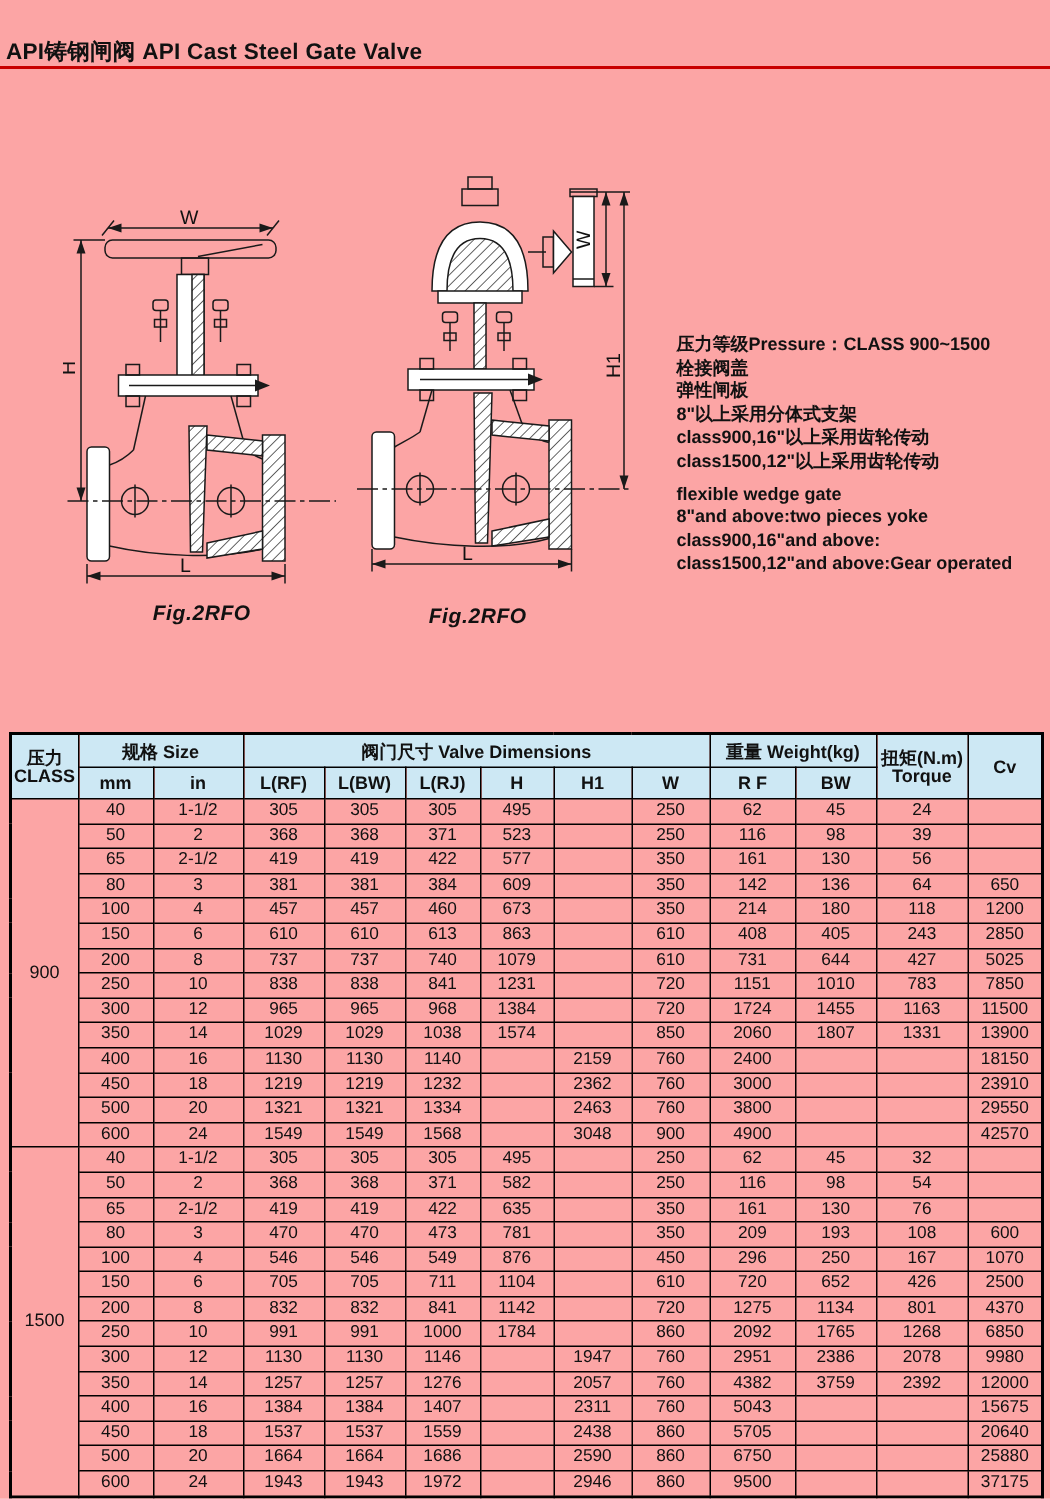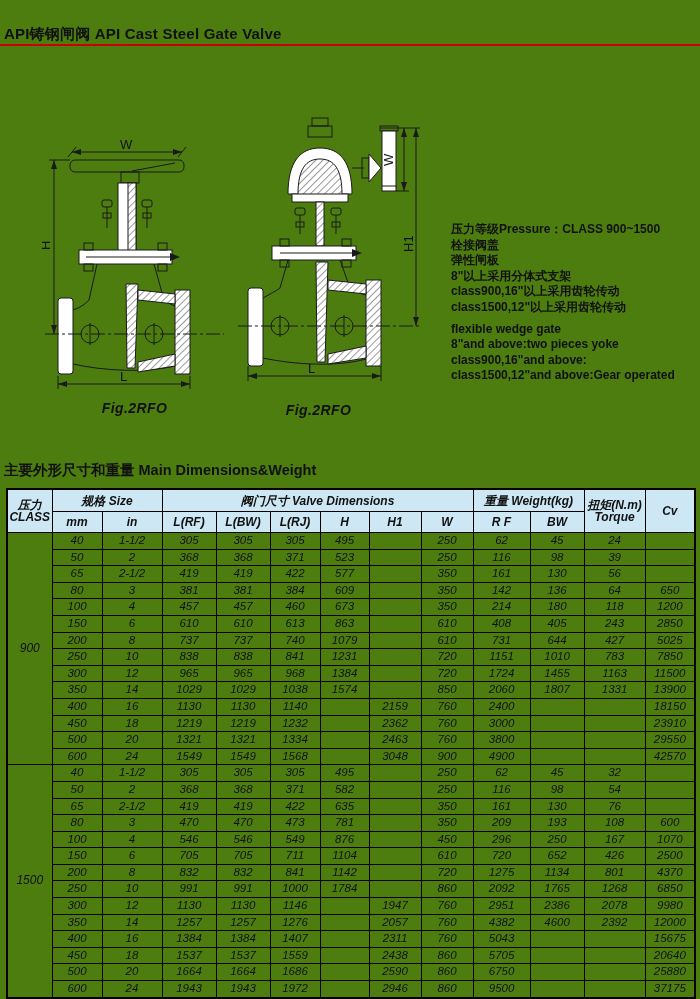--- a/index.html
+++ b/index.html
@@ -1,28 +1,28 @@
 <!DOCTYPE html>
 <html><head>
 <meta charset="utf-8">
 <style>
   html,body{margin:0;padding:0;}
-  .page{position:relative;width:700px;height:999px;background:#4d7c0f;overflow:hidden;
+  .page{position:relative;width:700px;height:999px;background:#fca5a5;overflow:hidden;
         font-family:"Liberation Sans","DejaVu Sans",sans-serif;color:#111;}
   .doc-header{position:absolute;left:4px;top:25px;font-size:15px;font-weight:bold;letter-spacing:0.2px;}
   .header-rule{position:absolute;left:0;top:44px;width:700px;height:2px;background:#c80000;}
   .fig{position:absolute;}
   .fig-caption{position:absolute;font-size:14px;font-weight:bold;text-align:center;letter-spacing:0.4px;font-style:italic;}
   .pressure{position:absolute;left:450px;top:221px;width:248px;}
   .pressure-heading{margin:0 0 9px 0;font-size:13.5px;font-weight:bold;white-space:nowrap;}
   .pressure p{margin:1px;font-size:12px;font-weight:bold;line-height:14.6px;white-space:nowrap;}
   .pressure .en-block{margin-top:7px;}
   .table-title{position:absolute;left:4px;top:461px;font-size:14.5px;font-weight:bold;}
   table.dims{position:absolute;left:6px;top:488px;width:688px;border-collapse:collapse;table-layout:fixed;
-             border:2px solid #000;font-style:italic;}
+             border:2px solid #000;}
   .dims th,.dims td{border:1px solid #000;text-align:center;vertical-align:middle;padding:0;
                     overflow:hidden;white-space:nowrap;}
   .dims thead th{background:#cde8f4;font-size:12px;font-weight:bold;line-height:12px;}
   .dims thead tr.h1 th{height:21px;}
   .dims thead tr.h2 th{height:20px;}
   .dims tbody td{font-size:11.5px;height:15.6px;line-height:15.6px;}
   .dims tbody td.class-cell{font-size:12px;}
   svg text{font-family:"Liberation Sans","DejaVu Sans",sans-serif;}
 </style>
 </head>
@@ -213,21 +213,20 @@
       <p>class1500,12"以上采用齿轮传动</p>
     </div>
     <div class="en-block">
       <p>flexible wedge gate</p>
       <p>8"and above:two pieces yoke</p>
       <p>class900,16"and above:</p>
       <p>class1500,12"and above:Gear operated</p>
     </div>
   </div>
 
-  <div class="table-title">主要外形尺寸和重量 Main Dimensions&amp;Weight</div>
 
   <table class="dims">
     <colgroup>
       <col style="width:45px">
         <col style="width:50px">
         <col style="width:60px">
       <col style="width:54px">
         <col style="width:54px">
         <col style="width:50px">
       <col style="width:49px">
@@ -594,21 +593,21 @@
         <tr>
           <td>350</td>
           <td>14</td>
           <td>1257</td>
           <td>1257</td>
           <td>1276</td>
           <td></td>
           <td>2057</td>
           <td>760</td>
           <td>4382</td>
-          <td>4600</td>
+          <td>3759</td>
           <td>2392</td>
           <td>12000</td>
         </tr>
         <tr>
           <td>400</td>
           <td>16</td>
           <td>1384</td>
           <td>1384</td>
           <td>1407</td>
           <td></td>

